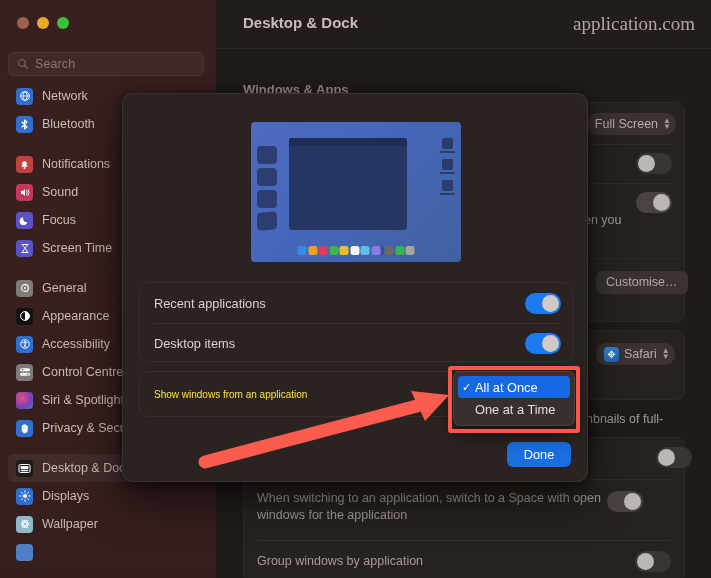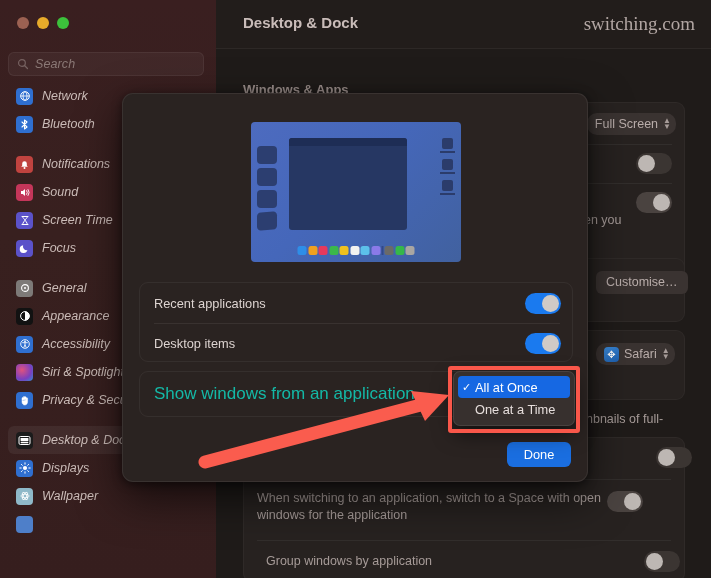--- a/index.html
+++ b/index.html
@@ -20,21 +20,20 @@
     overflow: hidden;
   }
 
   
   #sidebar {
     position: absolute;
     left: 0; top: 0;
     width: 216px; height: 578px;
     background: linear-gradient(180deg, #3a1f20 0%, #38201f 40%, #361e1e 100%);
     overflow: hidden;
-    font-style: italic;
   }
   #traffic-lights {
     position: absolute;
     left: 17px; top: 17px;
     display: flex; gap: 8px;
   }
   .tl { width: 12px; height: 12px; border-radius: 50%; }
   .tl-red { background: #9c6152; }
   .tl-yellow { background: #e8ab2a; }
   .tl-green { background: #3cc13b; }
@@ -300,21 +299,21 @@
   #modal-group2 {
     position: absolute;
     left: 16px; top: 277px;
     width: 434px; height: 46px;
     border: 1px solid rgba(255,255,255,0.055);
     border-radius: 9px;
     box-sizing: border-box;
     display: flex; align-items: center;
     padding: 0 14px;
   }
-  #modal-group2 .mrow-label { font-size: 17px; color: #14b8a6; }
+  #modal-group2 .mrow-label { font-size: 10px; color: #fde047; }
 
   #done-btn {
     position: absolute;
     right: 16px; bottom: 14px;
     width: 64px; height: 25px;
     background: #1a6ee0;
     border-radius: 6px;
     color: #fff;
     font-size: 12.8px;
     display: flex; align-items: center; justify-content: center;
@@ -432,33 +431,33 @@
         <span class="sb-icon" style="background:#c4365a">
           <svg width="12" height="11" viewBox="0 0 12 11">
               <path d="M2 4h1.8L6 2v7L3.8 7H2z" fill="#fff"></path>
               <path d="M7.6 3.6a3 3 0 010 3.8M9.1 2.5a5 5 0 010 6" stroke="#fff" stroke-width="0.9" fill="none" stroke-linecap="round"></path>
             </svg>
         </span>
         <span class="sb-label">Sound</span>
       </div>
       <div class="sb-item">
         <span class="sb-icon" style="background:#5b52c9">
+          <svg width="11" height="11" viewBox="0 0 11 11">
+              <path d="M8.4 7.1A3.8 3.8 0 014.1 2.3a3.9 3.9 0 104.3 4.8z" fill="#fff"></path>
+            </svg>
+        </span>
+        <span class="sb-label">Focus</span>
+      </div>
+      <div class="sb-item">
+        <span class="sb-icon" style="background:#5b52c9">
           <svg width="10" height="11" viewBox="0 0 10 11">
               <path d="M2 1.5h6M2 9.5h6M2.6 1.5c0 2 2.4 2.8 2.4 3.5S2.6 7.5 2.6 9.5M7.4 1.5c0 2-2.4 2.8-2.4 3.5s2.4 2.5 2.4 4.5" stroke="#fff" stroke-width="1" fill="none" stroke-linecap="round"></path>
             </svg>
         </span>
         <span class="sb-label">Screen Time</span>
-      </div>
-      <div class="sb-item">
-        <span class="sb-icon" style="background:#5b52c9">
-          <svg width="11" height="11" viewBox="0 0 11 11">
-              <path d="M8.4 7.1A3.8 3.8 0 014.1 2.3a3.9 3.9 0 104.3 4.8z" fill="#fff"></path>
-            </svg>
-        </span>
-        <span class="sb-label">Focus</span>
       </div>
 
       <div class="sb-gap"></div>
 
       <div class="sb-item">
         <span class="sb-icon" style="background:#7d7a78">
           <svg width="12" height="12" viewBox="0 0 12 12">
               <circle cx="6" cy="6" r="3.4" fill="none" stroke="#fff" stroke-width="1.1"></circle>
               <circle cx="6" cy="6" r="1" fill="#fff"></circle>
             </svg>
@@ -476,20 +475,31 @@
       </div>
       <div class="sb-item">
         <span class="sb-icon" style="background:#2f6fd0">
           <svg width="12" height="12" viewBox="0 0 12 12">
               <circle cx="6" cy="6" r="4.3" fill="none" stroke="#fff" stroke-width="0.9"></circle>
               <circle cx="6" cy="3.4" r="0.85" fill="#fff"></circle>
               <path d="M3.6 4.7h4.8M6 4.9v2.3M6 7.2L4.8 9.3M6 7.2L7.2 9.3" stroke="#fff" stroke-width="0.85" stroke-linecap="round"></path>
             </svg>
         </span>
         <span class="sb-label">Accessibility</span>
+      </div>
+      <div class="sb-item">
+        <span class="sb-icon" style="background:#7d7a78">
+          <svg width="12" height="10" viewBox="0 0 12 10">
+              <rect x="1" y="1.2" width="10" height="3" rx="1.5" fill="#fff" opacity="0.95"></rect>
+              <rect x="1" y="5.8" width="10" height="3" rx="1.5" fill="#fff" opacity="0.95"></rect>
+              <circle cx="3.4" cy="2.7" r="0.9" fill="#7d7a78"></circle>
+              <circle cx="8.6" cy="7.3" r="0.9" fill="#7d7a78"></circle>
+            </svg>
+        </span>
+        <span class="sb-label">Control Centre</span>
       </div>
       <div class="sb-item">
         <span class="sb-icon" style="background:radial-gradient(circle at 35% 35%, #e0527d, #7a3fbf 60%, #2f8fd0)"></span>
         <span class="sb-label">Siri &amp; Spotlight</span>
       </div>
       <div class="sb-item">
         <span class="sb-icon" style="background:#2f6fd0">
           <svg width="10" height="11" viewBox="0 0 10 11">
               <path d="M2 5.5V3.2a0.7 0.7 0 011.4 0v1.6M3.4 4.8V2.1a0.7 0.7 0 011.4 0v2.7M4.8 4.8V2.4a0.7 0.7 0 011.4 0v2.4M6.2 5V3.4a0.7 0.7 0 011.4 0v3.3c0 2-1.3 3.3-2.9 3.3S2 8.7 2 6.8V5.5" fill="#fff" stroke="#fff" stroke-width="0.5" stroke-linejoin="round"></path>
             </svg>
@@ -542,21 +552,21 @@
       <div class="sb-item">
         <span class="sb-icon" style="background:#4e7fc9"></span>
       </div>
     </div>
   </div>
 
   <div id="pane">
 
     <div id="pane-header"></div>
     <div id="pane-title">Desktop &amp; Dock</div>
-    <div id="watermark">switching.com</div>
+    <div id="watermark">application.com</div>
 
     <div id="section-title">Windows &amp; Apps</div>
 
     <div class="bg-card" style="left:27px; top:102px; width:442px; height:208px;"></div>
 
     <div class="bg-row" style="left:340px; top:110px; width:120px; height:28px; justify-content:flex-end;">
       <span class="popup-btn">
         <span>Full Screen</span>
         <span class="chev">
             <span>▲</span>
@@ -619,21 +629,21 @@
 
     <div class="bg-row" style="left:41px; top:486px; width:428px; height:48px; align-items:flex-start;">
       <span class="bg-text" style="flex:1; max-width:350px; padding-top:4px;">When switching to an application, switch to a Space with open windows for the application</span>
       <div class="tgl on-dim" style="margin-right:14px; margin-top:5px;">
           <div class="knob"></div>
         </div>
     </div>
 
     <div class="hairline" style="left:41px; top:540px; width:414px;"></div>
 
-    <div class="bg-row" style="left:50px; top:546px; width:428px; height:30px;gap:9px;">
+    <div class="bg-row" style="left:41px; top:546px; width:428px; height:30px;gap:9px;">
       <span class="bg-text" style="flex:1">Group windows by application</span>
       <div class="tgl off" style="margin-right:14px">
           <div class="knob"></div>
         </div>
     </div>
   </div>
 
   <div id="modal">
 
     <div id="illus">

